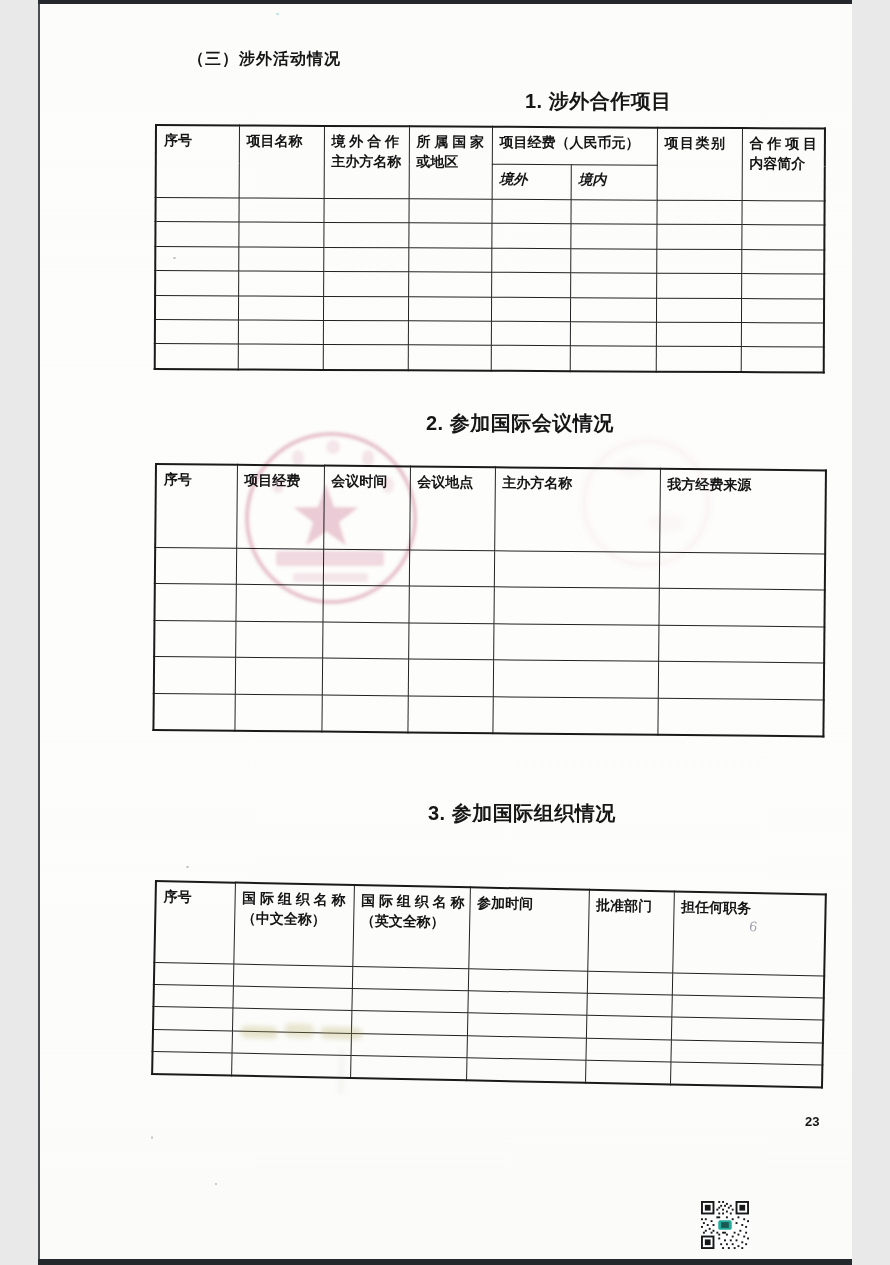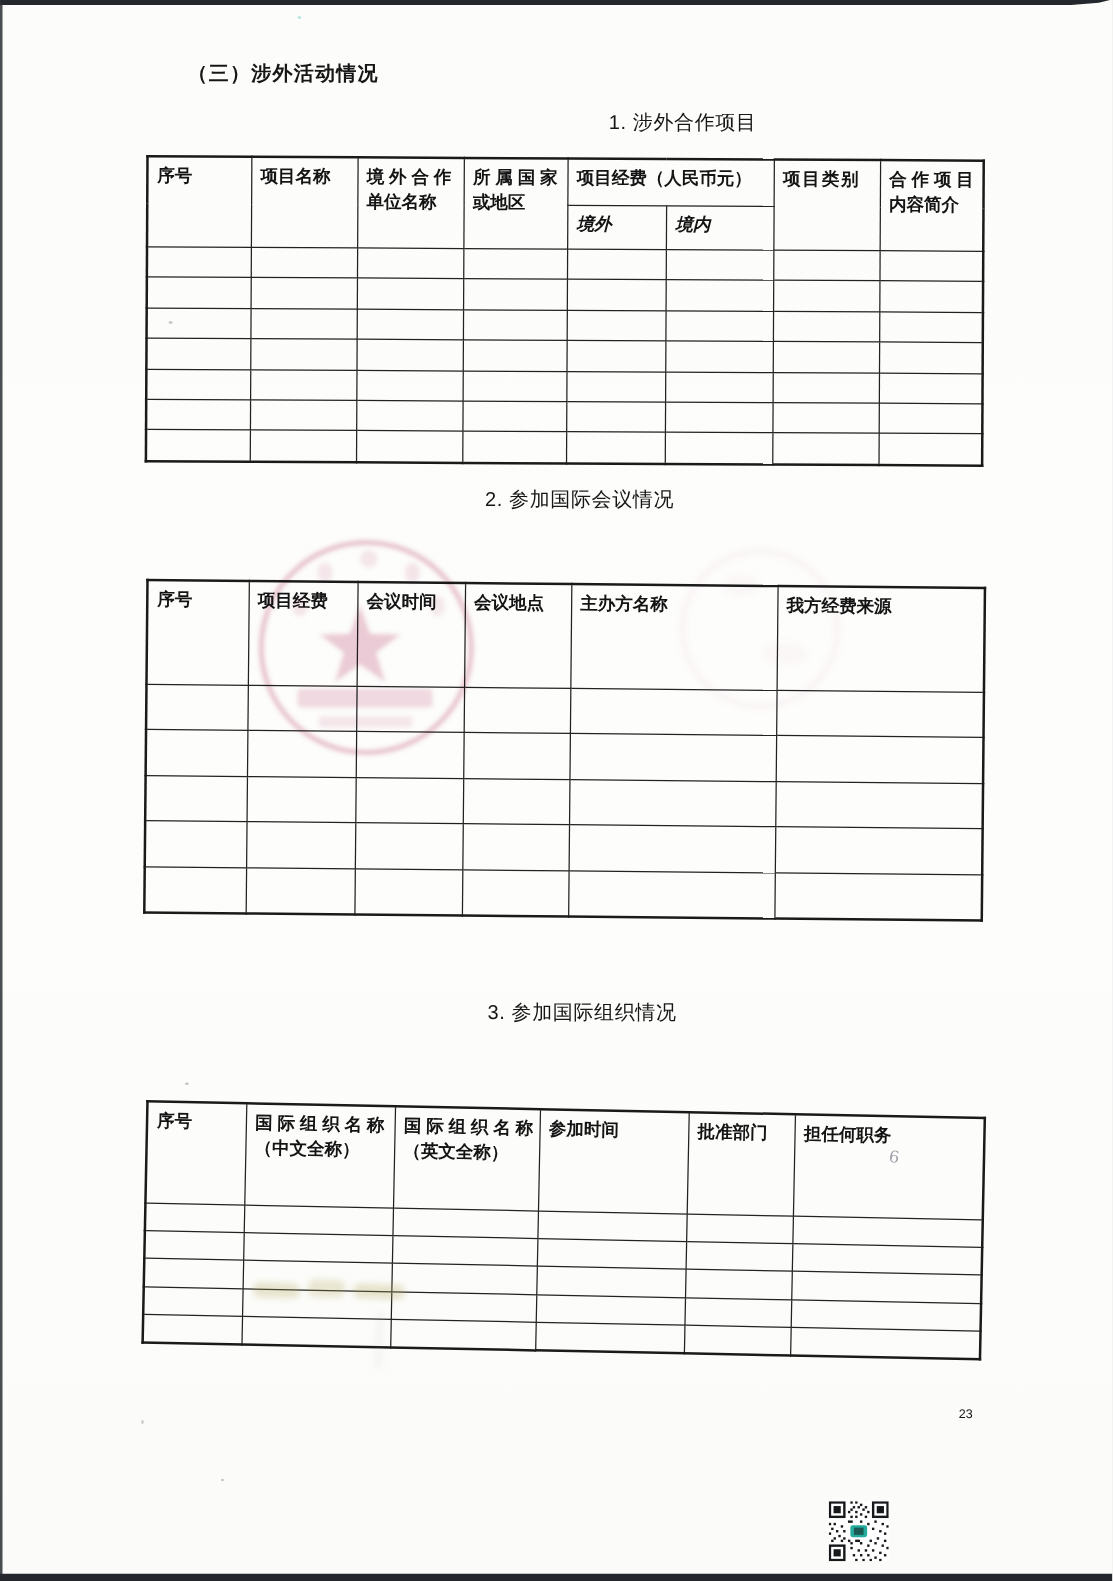--- a/index.html
+++ b/index.html
@@ -1,32 +1,32 @@
 <!DOCTYPE html>
 <html><head>
 <meta charset="utf-8">
 <style>
   html,body{margin:0;padding:0;}
   body{background:#e9e9e9;}
   .page{
-    position:relative;width:890px;height:1265px;margin:0 auto;
+    position:relative;width:814px;height:1265px;margin:0 auto;
     background:linear-gradient(180deg,#fcfcfa 0%,#fdfdfc 50%,#fbfbf9 100%);
     font-family:"Liberation Sans","DejaVu Sans",sans-serif;
     color:#161616;overflow:hidden;
   }
   
   .edge-top{position:absolute;left:0;top:0;width:888px;height:4px;background:#24282c;
     clip-path:polygon(0 0,100% 0,99% 55%,96.5% 100%,0 100%);}
   .edge-left{position:absolute;left:0;top:0;width:2px;height:1265px;background:#2a2e32;opacity:.85;}
   .edge-bottom{position:absolute;left:0;top:1259px;width:890px;height:6px;background:#24282c;}
 
   .abs{position:absolute;}
   .heading{font-weight:bold;font-size:16px;letter-spacing:1px;white-space:nowrap;}
-  .ttl{font-weight:normal;font-size:16px;letter-spacing:.5px;white-space:nowrap;}
-  .pageno{font-weight:normal;font-size:10px;margin-top:12px;}
+  .ttl{font-weight:bold;font-size:20px;letter-spacing:.5px;white-space:nowrap;}
+  .pageno{font-weight:bold;font-size:13px;}
 
   table.t{border-collapse:collapse;table-layout:fixed;background:transparent;
     transform-origin:top left;}
   table.t th,table.t td{border:1.8px solid #222;}
   table.t{border:2.4px solid #1a1a1a;}
   table.t th{
     font-weight:bold;font-size:14px;text-align:left;vertical-align:top;
     padding:4px 4px 2px 7px;white-space:pre-line;line-height:1.45;color:#141414;
   }
   .t1{left:117px;top:124px;transform:rotate(.3deg);}
@@ -77,21 +77,21 @@
       <col style="width:79px">
         <col style="width:86px">
         <col style="width:85px">
         <col style="width:83px">
     </colgroup>
     <thead>
       <tr class="r1">
         <th rowspan="2">序号</th>
         <th rowspan="2">项目名称</th>
         <th rowspan="2">境 外 合 作
-单位名称</th>
+主办方名称</th>
         <th rowspan="2">所 属 国 家
 或地区</th>
         <th colspan="2">项目经费（人民币元）</th>
         <th rowspan="2" class="sp">项目类别</th>
         <th rowspan="2">合 作 项 目
 内容简介</th>
       </tr>
       <tr class="r2">
         <th>境外</th>
         <th>境内</th>
@@ -164,21 +164,21 @@
           <td></td>
           <td></td>
           <td></td>
           <td></td>
           <td></td>
           <td></td>
         </tr>
       </tbody>
   </table>
 
-  <div class="abs ttl" style="left:388px;top:390px;">2. 参加国际会议情况</div>
+  <div class="abs ttl" style="left:388px;top:410px;">2. 参加国际会议情况</div>
 
   <table class="abs t t2">
     <colgroup>
       <col style="width:81px">
         <col style="width:87px">
         <col style="width:86px">
       <col style="width:85px">
         <col style="width:165px">
         <col style="width:166px">
     </colgroup>

